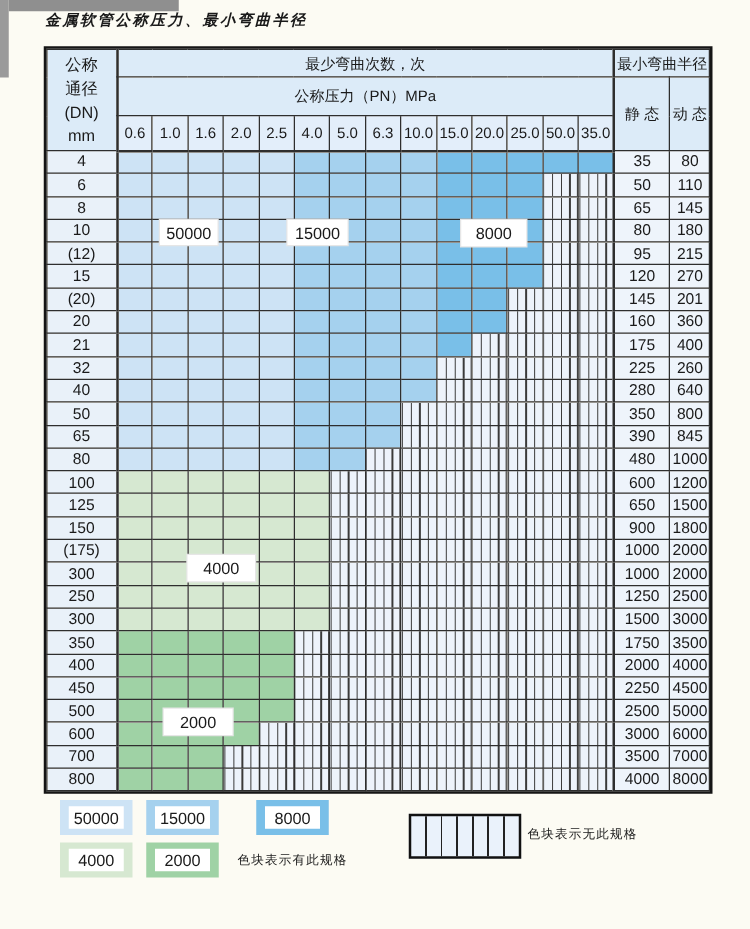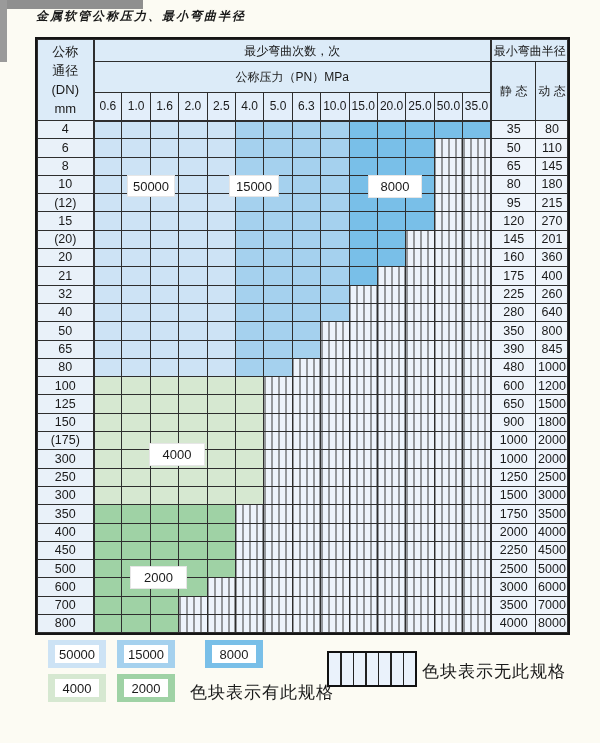--- a/index.html
+++ b/index.html
@@ -30,21 +30,21 @@
        font-size:13px;z-index:5;box-shadow:0 0 0 1px #e6e6e6;}
   .chip0{left:128px;top:176px;width:46px;height:20px;}
   .chip1{left:230px;top:176px;width:48px;height:20px;}
   .chip2{left:369px;top:176px;width:52px;height:21px;}
   .chip3{left:150px;top:444px;width:54px;height:21px;}
   .chip4{left:131px;top:567px;width:55px;height:21px;}
   .legend-swatch{position:absolute;width:58px;height:28px;display:flex;align-items:center;justify-content:center;}
   .sw0{left:48px;top:640px;} .sw1{left:117px;top:640px;} .sw2{left:205px;top:640px;}
   .sw3{left:48px;top:674px;} .sw4{left:117px;top:674px;}
   .sw-in{background:#fff;width:44px;height:18px;display:flex;align-items:center;justify-content:center;font-size:13px;}
-  .legend-text{position:absolute;font-size:17px;letter-spacing:1px;}
+  .legend-text{position:absolute;font-size:10px;letter-spacing:1px;}
   .has-spec{left:190px;top:681px;}
   .no-spec{left:422px;top:660px;}
   .legend-hatch{position:absolute;left:327px;top:651px;width:86px;height:32px;border:2px solid #111;
        background-color:#eaf2fb;
        background-image:repeating-linear-gradient(to right,transparent 0,transparent 11px,#222 11px,#222 12.5px);}
 </style>
 </head>
 <body>
 
 <div class="artifact-top"></div>

